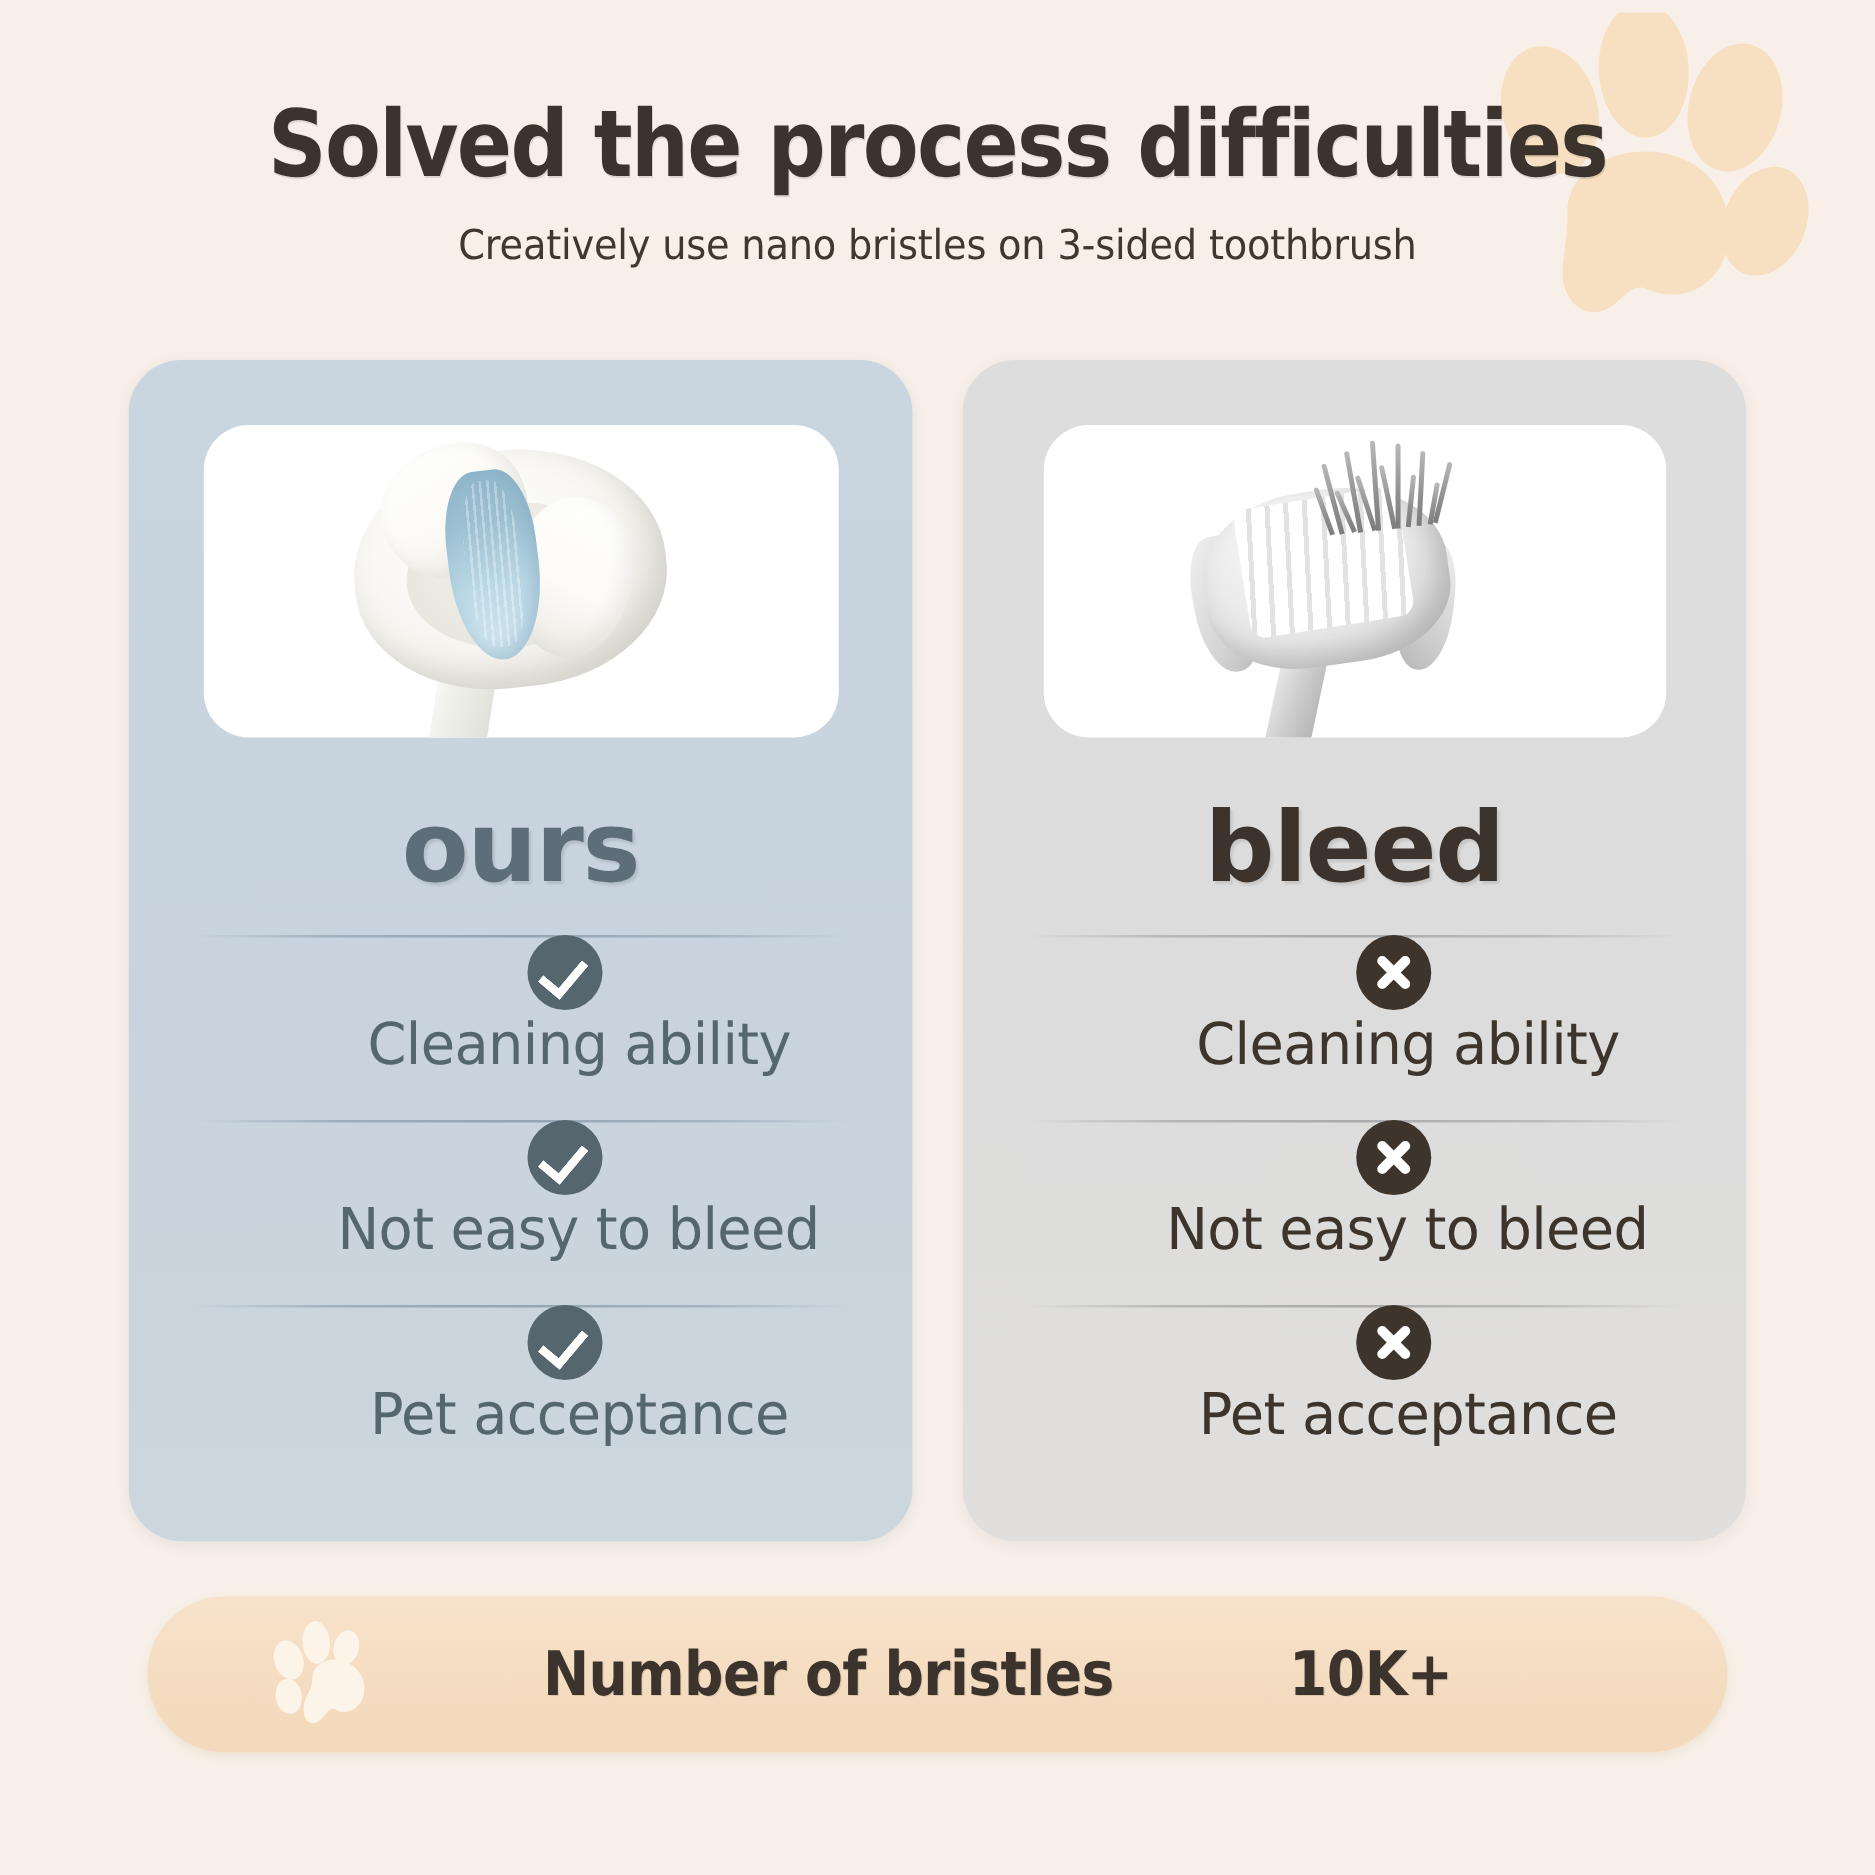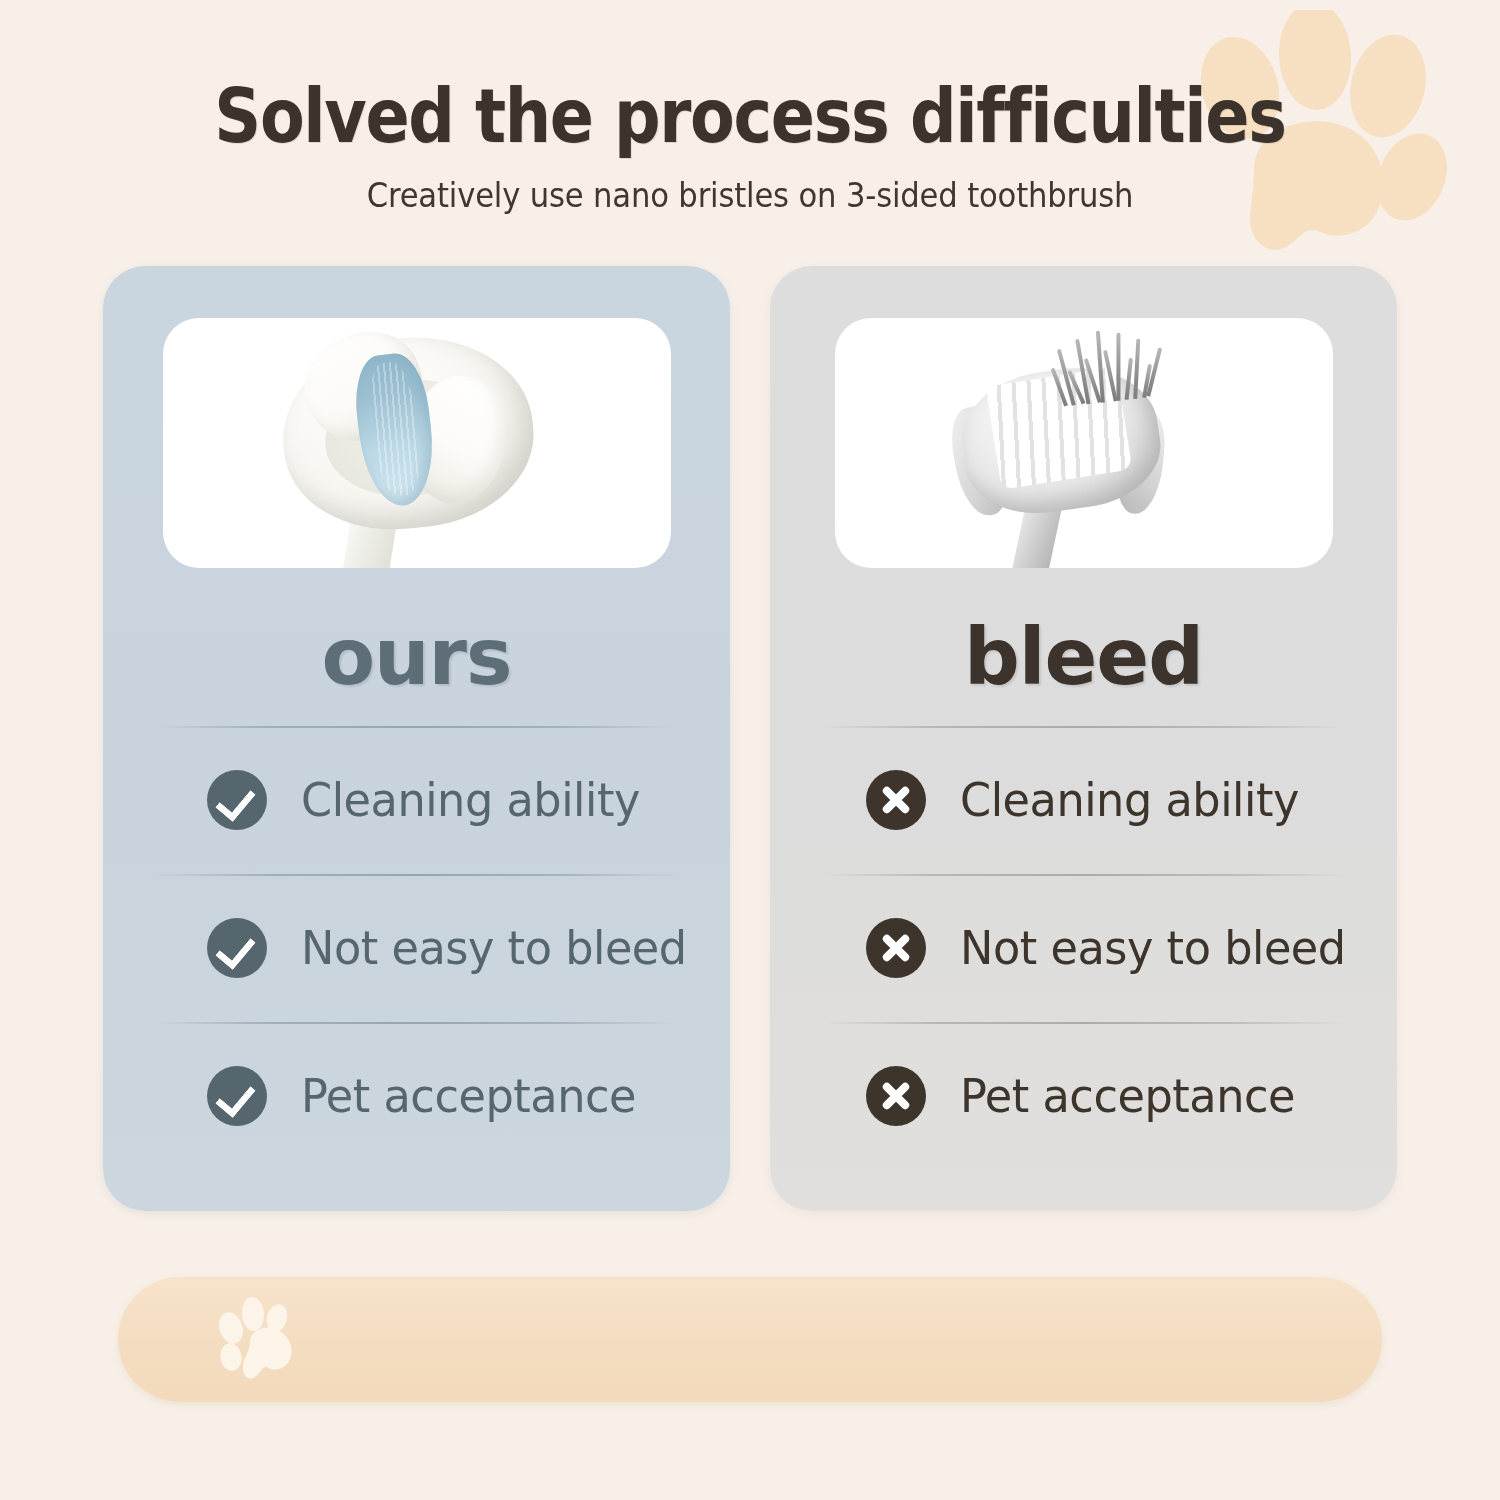--- a/index.html
+++ b/index.html
@@ -52,21 +52,21 @@
     font-family: "DejaVu Sans", sans-serif;
     font-size: 33px;
     color: #40382f;
     transform: scaleX(0.93);
     letter-spacing: -0.2px;
   }
 
   
   .cards {
     position: absolute;
-    top: 266px;
+    top: 288px;
     left: 103px;
     width: 1294px;
     height: 945px;
     display: flex;
     justify-content: space-between;
   }
   .card {
     width: 627px;
     height: 945px;
     border-radius: 42px;
@@ -207,20 +207,21 @@
     margin-top: 30px;
     padding: 0 0 0 0;
   }
   .feature-row {
     position: relative;
     height: 148px;
     display: flex;
     align-items: center;
     padding-left: 104px;
     box-sizing: border-box;
+    flex-direction: column;
   }
   .feature-row.others-row { padding-left: 96px; }
   .divider {
     position: absolute;
     top: 0;
     left: 52px;
     right: 52px;
     height: 2px;
   }
   .divider-blue {
@@ -432,13 +433,17 @@
 </div>
 
 <div class="banner">
   <svg class="banner-paw" viewBox="0 0 92 92" aria-hidden="true">
     <ellipse cx="17" cy="34" rx="11.5" ry="16" fill="#fcf4e8" transform="rotate(-18 17 34)"></ellipse>
     <ellipse cx="39" cy="20" rx="11" ry="17" fill="#fcf4e8" transform="rotate(-5 39 20)"></ellipse>
     <ellipse cx="63" cy="24" rx="10" ry="14" fill="#fcf4e8" transform="rotate(14 63 24)"></ellipse>
     <ellipse cx="17" cy="63" rx="10.5" ry="14" fill="#fcf4e8" transform="rotate(-8 17 63)"></ellipse>
     <path d="M36 48 C36 38 48 32 58 34 C72 37 80 50 77 62 C74 74 62 78 55 74 C49 70 47 79 41 83 C33 88 28 80 29 71 C30 62 36 58 36 48 Z" fill="#fcf4e8"></path>
   </svg>
+  <div class="banner-text">
+    <span class="banner-label">Number of bristles</span>
+    <span class="banner-value">10K+</span>
+  </div>
 </div>
 
 </body></html>

